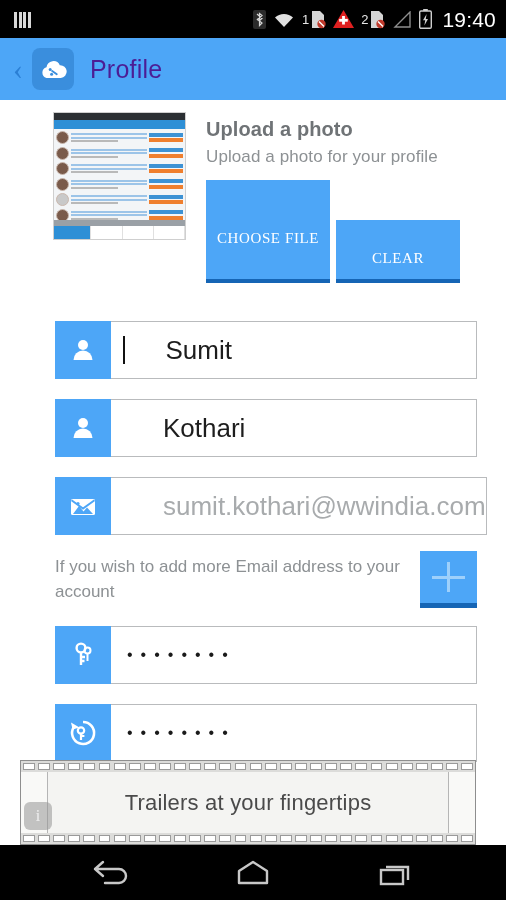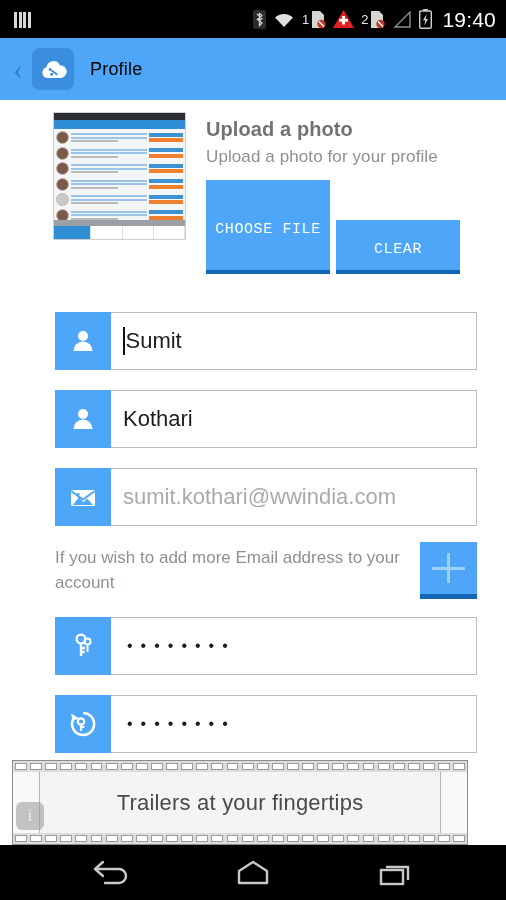--- a/index.html
+++ b/index.html
@@ -57,21 +57,21 @@
     color: #2b7fd4; font-size: 30px; line-height: 1;
     width: 20px; text-align: center; user-select: none;
     font-family: "Liberation Serif", serif;
   }
   .app-icon {
     width: 42px; height: 42px; border-radius: 8px;
     background: #3a8edd; margin-left: 4px;
     display: flex; align-items: center; justify-content: center;
   }
   .app-title {
-    color: #000000; font-size: 18px; margin-left: 16px;
+    color: #4c1d95; font-size: 25px; margin-left: 16px;
     font-weight: 400; letter-spacing: .2px;
   }
 
   
   .content {
     position: absolute; top: 100px; left: 13px;
     width: 506px; height: 883px;
     background: #ffffff;
     overflow: hidden;
   }
@@ -121,23 +121,23 @@
   .upload-sub {
     font-size: 17px; color: #8d9194; margin-top: 6px;
     letter-spacing: .1px;
   }
   .btn-row { display: flex; gap: 6px; margin-top: 13px; }
   .flat-btn {
     background: #4da6f7; border: none;
     border-bottom: 4px solid #1565b5;
     color: #ffffff; font-size: 15px;
     letter-spacing: .6px;
-    padding: 21px 0 12px 0;
+    padding: 30px 0 12px 0;
     cursor: pointer;
-    font-family: Liberation Mono, monospace;
+    font-family: Liberation Serif, serif;
   }
   .btn-choose { width: 124px; }
   .btn-clear  { width: 124px; margin-top: 40px; }
 
   
   .fields { margin-top: 38px; }
   .field {
     display: flex; margin: 0 42px 20px 42px;
     height: 58px;
   }
@@ -148,22 +148,23 @@
   }
   .f-input {
     flex: 1; height: 58px;
     border: 1px solid #b9bbbd; border-left: none;
     background: #ffffff;
     display: flex; align-items: center;
     padding-left: 12px;
     position: relative;
   }
   .f-val {
-    font-size: 22px; color: #1d1d1d;
+    font-size: 26px; color: #1d1d1d;
     font-family: "Liberation Sans", sans-serif;
+    padding-left: 40px;
   }
   .f-val.placeholder { color: #a8abad; }
   .caret {
     display: inline-block; width: 1.5px; height: 28px;
     background: #111; margin-right: 1px; vertical-align: middle;
   }
   .dots {
     font-size: 16px; color: #1a1a1a; letter-spacing: 8px;
     padding-left: 4px;
   }
@@ -189,21 +190,21 @@
   .plus-btn::after  { top: 11px; bottom: 11px; left: 27px; width: 3px; }
 
   
   .bottom-btns { display: flex; gap: 30px; margin: 4px 42px 0 42px; }
   .bb { height: 40px; }
   .bb.blue   { width: 195px; background: #4da6f7; }
   .bb.orange { width: 170px; background: #ec6b22; }
 
   
   .ad {
-    position: absolute; left: 12px; top: 760px;
+    position: absolute; left: 20px; top: 760px;
     width: 456px; height: 85px;
     background: #f7f7f5;
     border: 1px solid #8e8e8e;
     overflow: hidden;
   }
   .perf-strip {
     height: 11px; display: flex; align-items: center;
     padding: 0 2px; gap: 3.2px; background: #dcdcda;
   }
   .perf-strip i {

